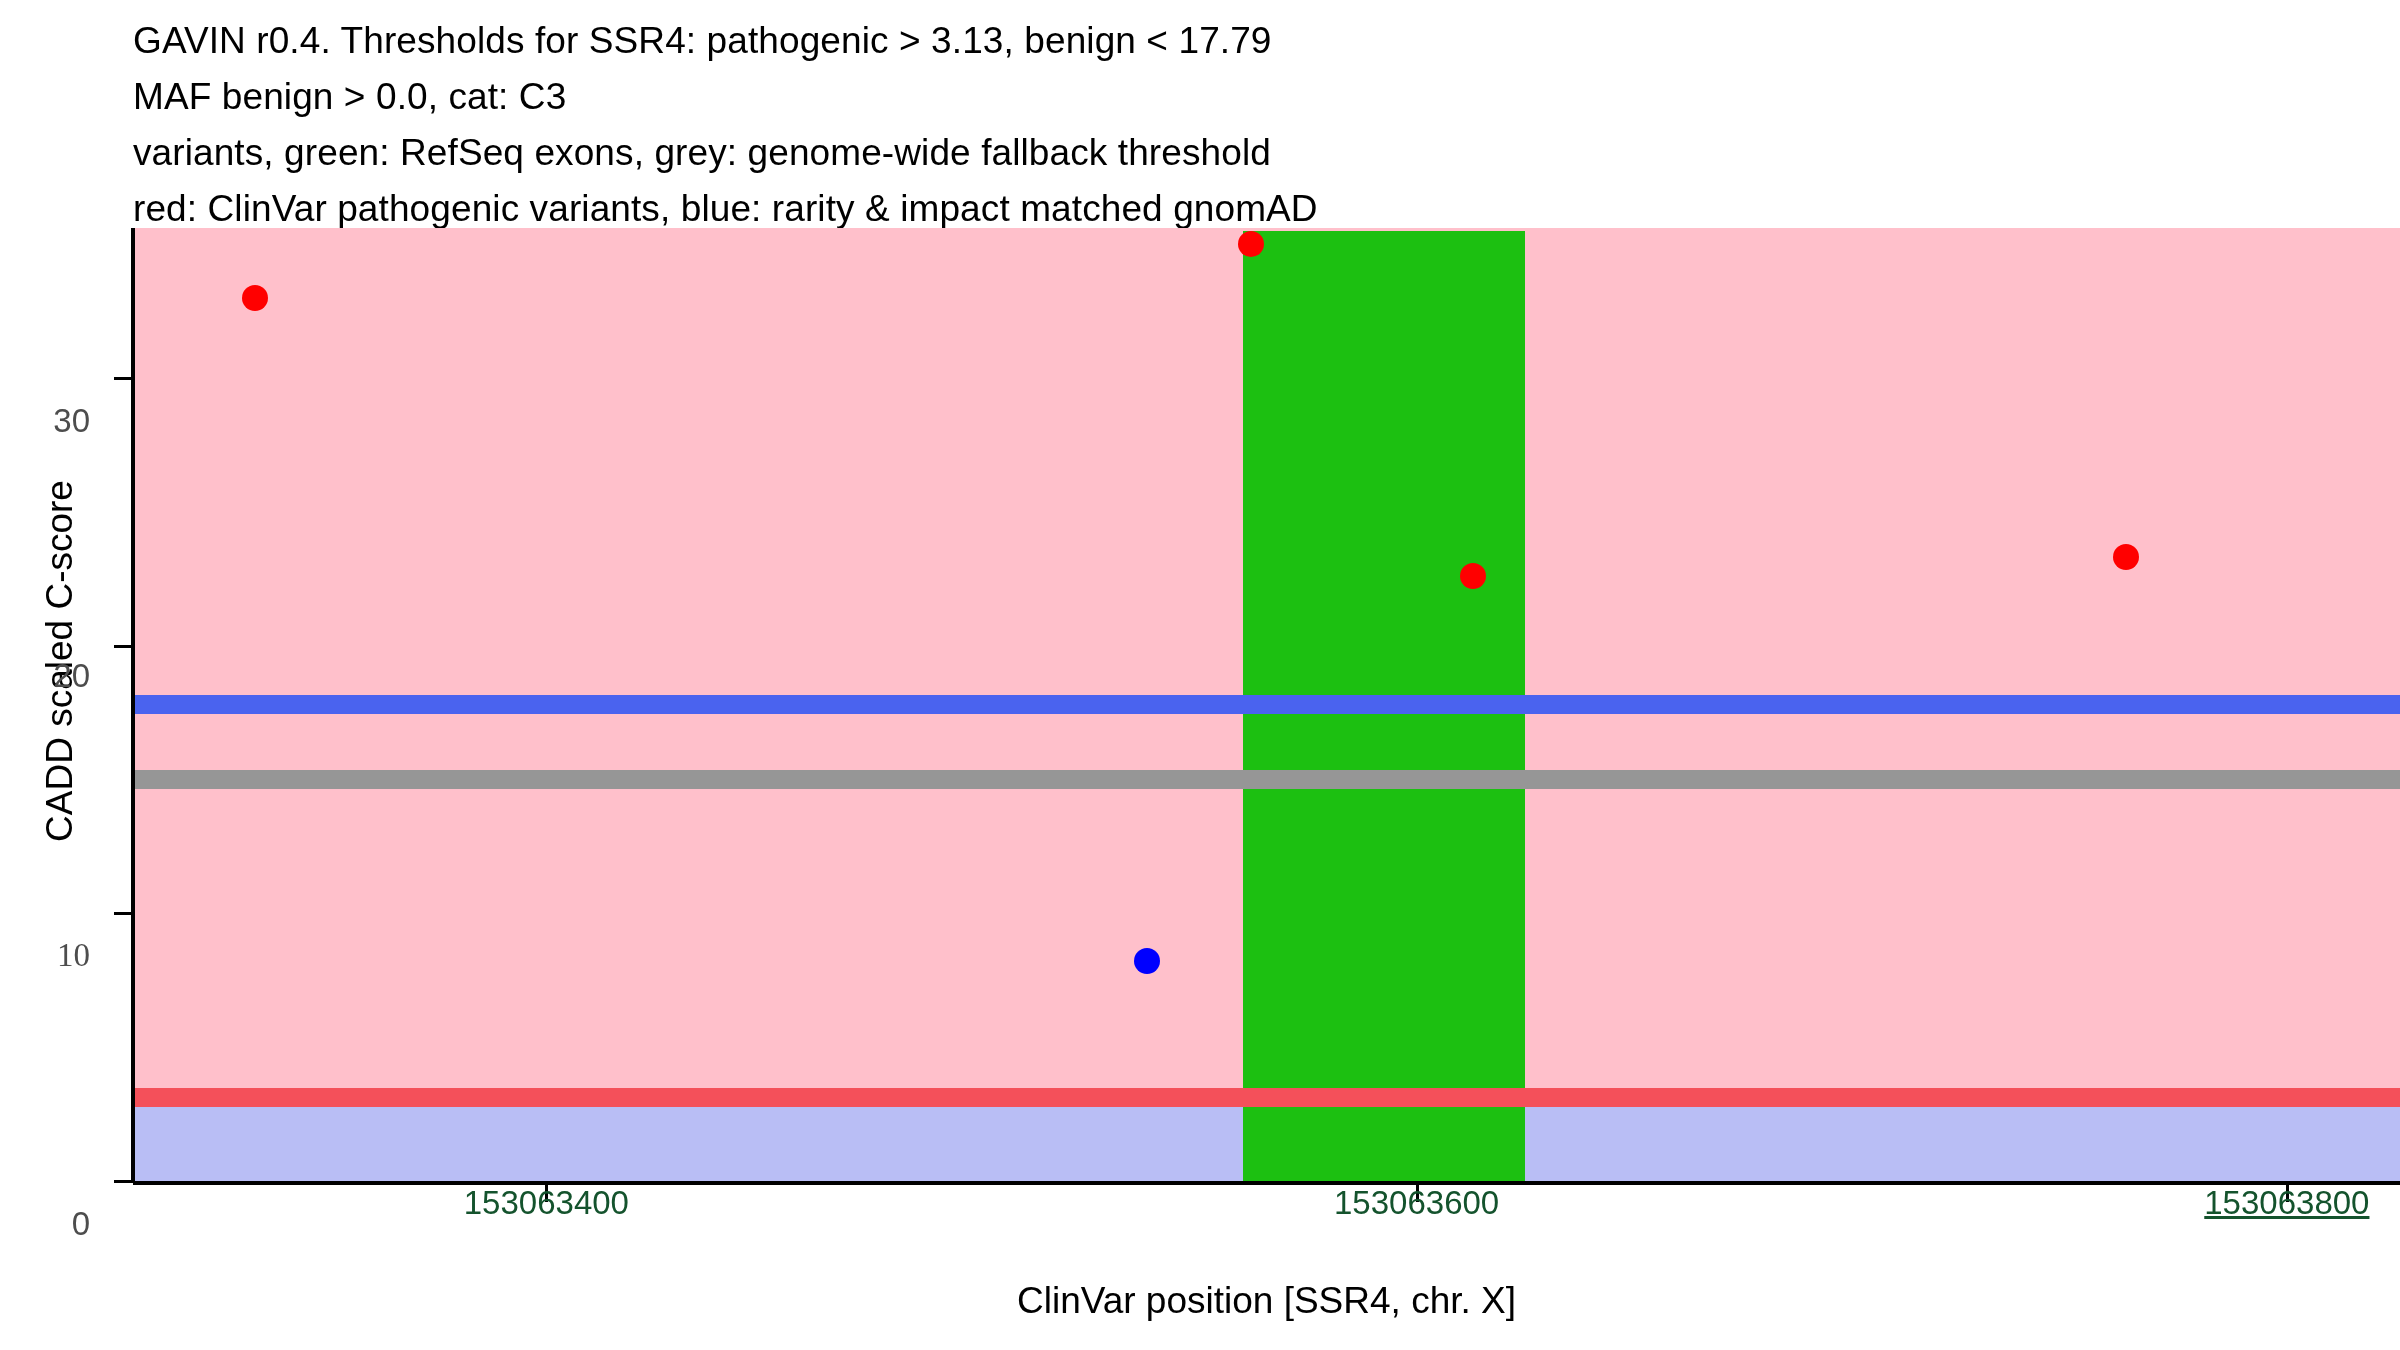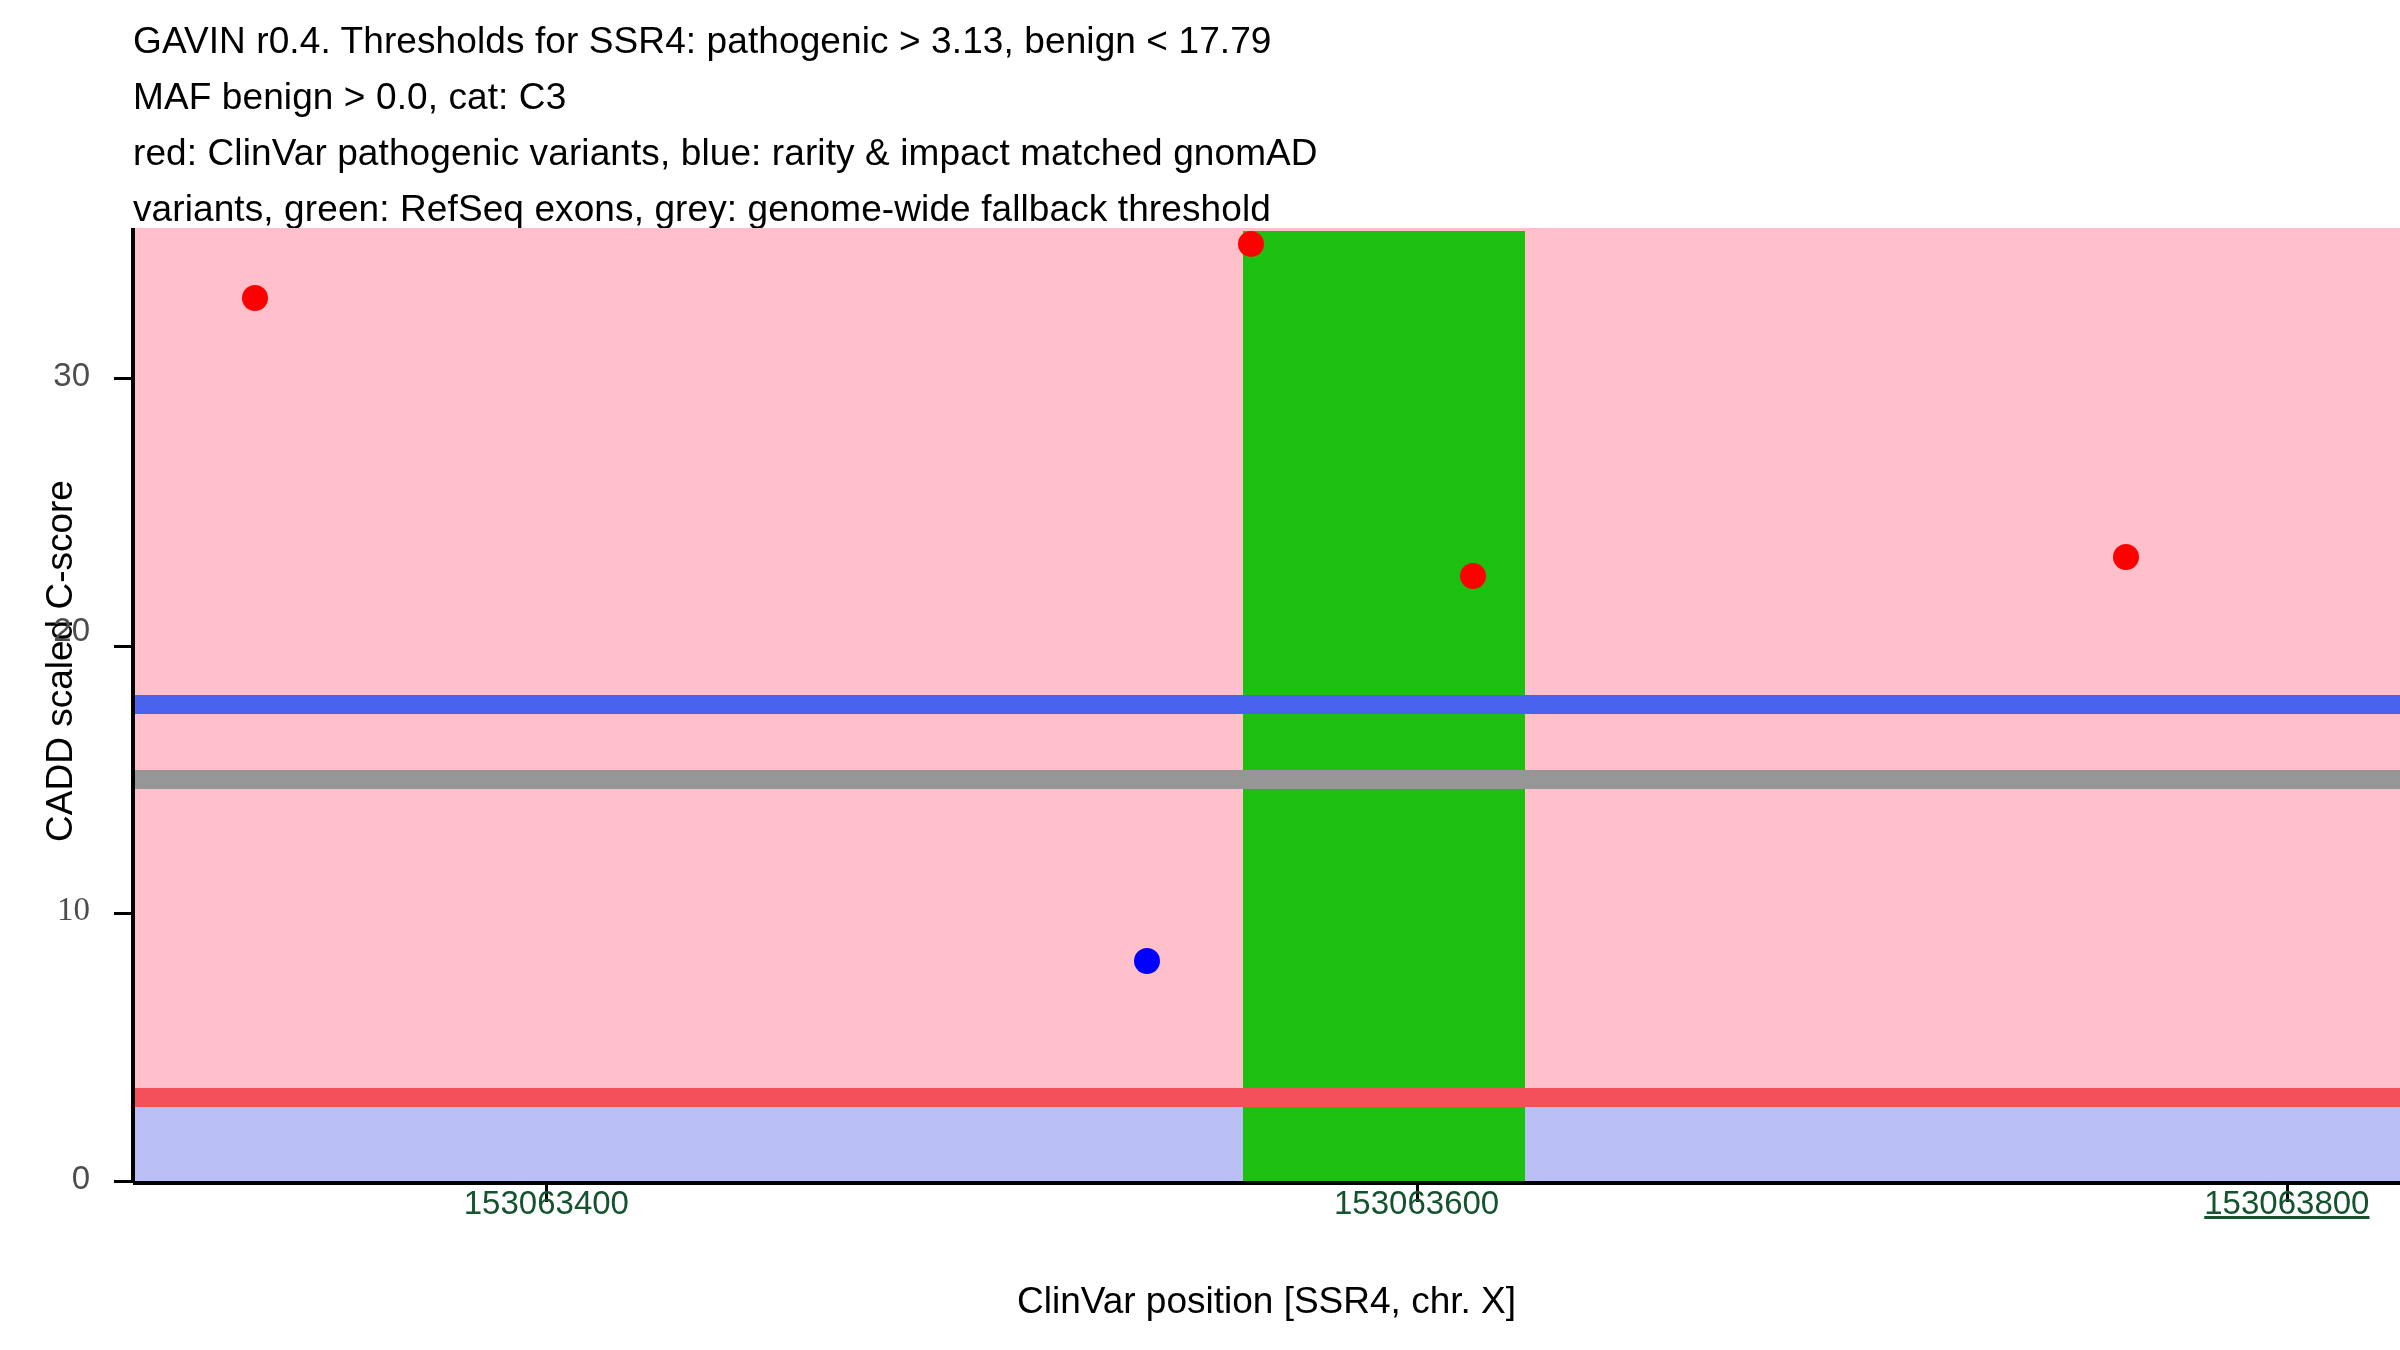--- a/index.html
+++ b/index.html
@@ -94,20 +94,21 @@
     height: 3px;
     background: #000000;
   }
   .y-tick-label {
     position: absolute;
     right: 2310px;
     text-align: center;
     font-size: 33px;
     color: #4d4d4d;
     white-space: nowrap;
+    margin-top: 46px;
   }
   .x-tick-mark {
     position: absolute;
     top: 1185px;
     width: 3px;
     height: 17px;
     background: #000000;
   }
   .x-tick-label {
     position: absolute;
@@ -139,22 +140,22 @@
     color: #000000;
     white-space: nowrap;
   }
 </style>
 </head>
 <body>
 
 <div id="title-block">
   <div class="title-line">GAVIN r0.4. Thresholds for SSR4: pathogenic &gt; 3.13, benign &lt; 17.79</div>
   <div class="title-line">MAF benign &gt; 0.0, cat: C3</div>
+  <div class="title-line">variants, green: RefSeq exons, grey: genome-wide fallback threshold</div>
   <div class="title-line">red: ClinVar pathogenic variants, blue: rarity &amp; impact matched gnomAD</div>
-  <div class="title-line">variants, green: RefSeq exons, grey: genome-wide fallback threshold</div>
 </div>
 
 <div id="figure">
 
   <div id="plot-panel">
       <div class="band" style="top: 0px; height: 869.211px; background: rgb(255, 192, 203);"></div>
       <div class="band" style="top: 874.833px; height: 78.1674px; background: rgb(185, 190, 245);"></div>
       <div class="exon-rect" style="left: 1109.57px; width: 282.831px; top: 2.67697px; height: 950.323px; background: rgb(28, 192, 17);"></div>
       <div class="hline" style="top: 859.711px; height: 19px; background: rgb(244, 80, 90);"></div>
       <div class="hline" style="top: 541.955px; height: 19px; background: rgb(150, 150, 150);"></div>

